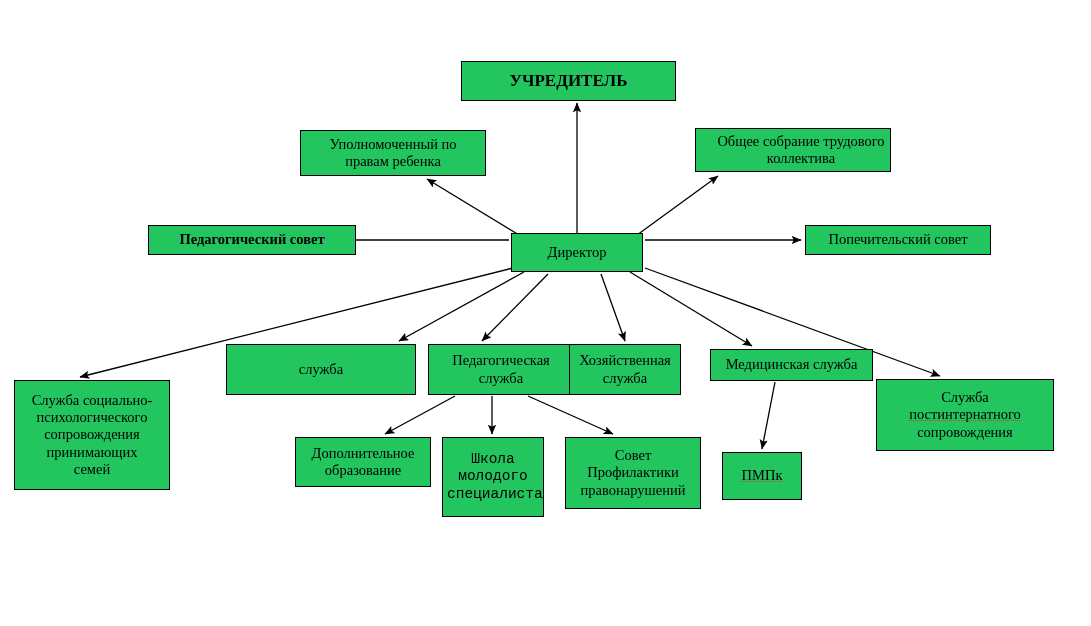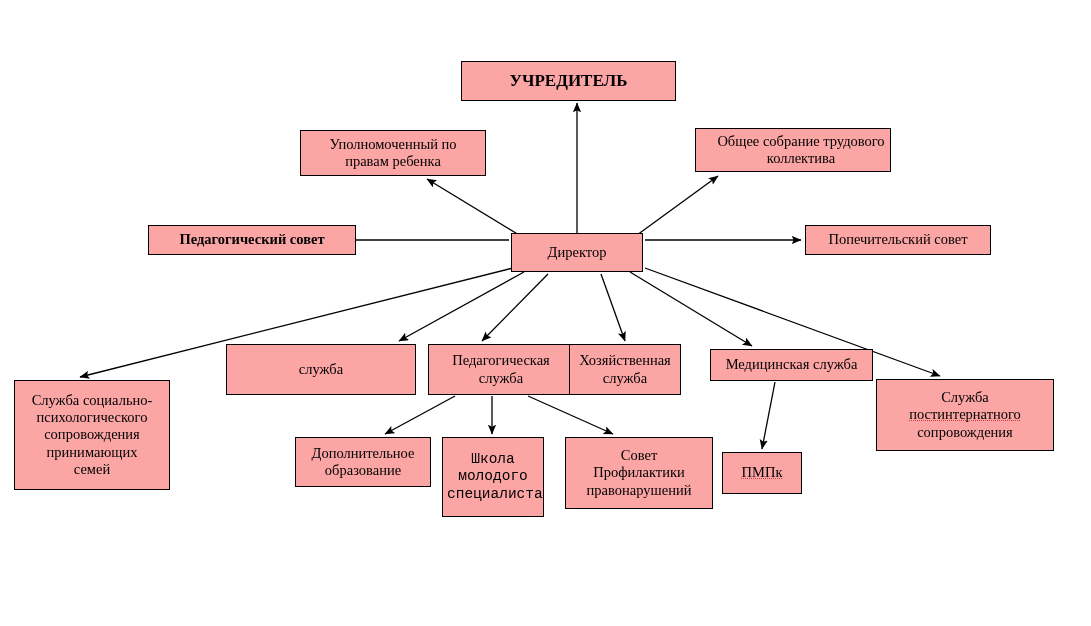--- a/index.html
+++ b/index.html
@@ -20,21 +20,21 @@
     left: 0;
     top: 0;
     width: 1091px;
     height: 626px;
     pointer-events: none;
   }
   .node {
     position: absolute;
     box-sizing: border-box;
     border: 1px solid #000000;
-    background: #fca5a5;
+    background: #22c55e;
     display: flex;
     align-items: center;
     justify-content: center;
     text-align: center;
     font-size: 14.5px;
     line-height: 1.18;
     color: #000000;
     padding: 2px 4px;
     z-index: 2;
   }
@@ -158,26 +158,26 @@
           <span style="display: block;">образование</span>
         </span>
       </div>
       <div class="node" style="left: 442px; top: 437px; width: 102px; height: 80px; font-family: Liberation Mono, monospace;">
         <span class="label">
           <span style="display: block;">Школа</span>
           <span style="display: block;">молодого</span>
           <span style="display: block;">специалиста</span>
         </span>
       </div>
-      <div class="node" style="left: 565px; top: 437px; width: 148px; height: 72px;">
+      <div class="node" style="left: 565px; top: 437px; width: 136px; height: 72px;">
         <span class="label">
           <span style="display: block;">Совет</span>
           <span style="display: block;">Профилактики</span>
           <span style="display: block;">правонарушений</span>
         </span>
       </div>
-      <div class="node" style="left: 722px; top: 452px; width: 80px; height: 42px;">
+      <div class="node" style="left: 722px; top: 452px; width: 80px; height: 48px;">
         <span class="label">
           <span class="underline-dotted" style="display: block;">ПМПк</span>
         </span>
       </div>
     </div>
 </div>
 
 </body></html>

